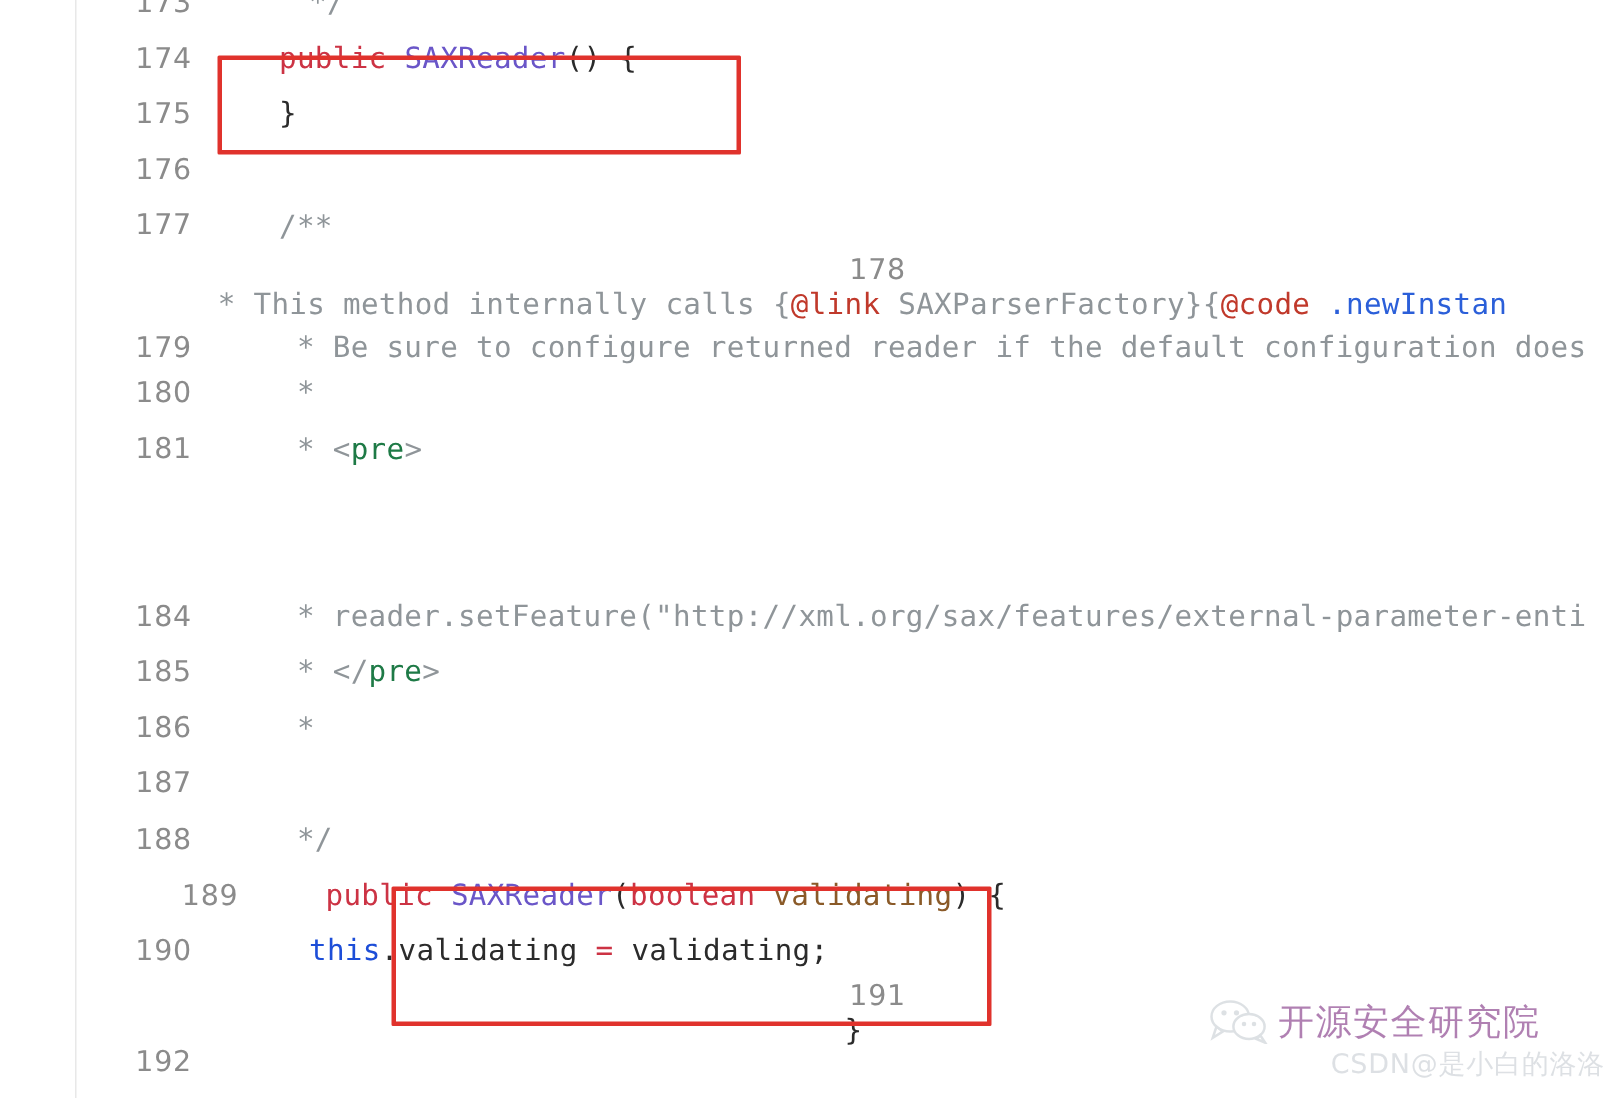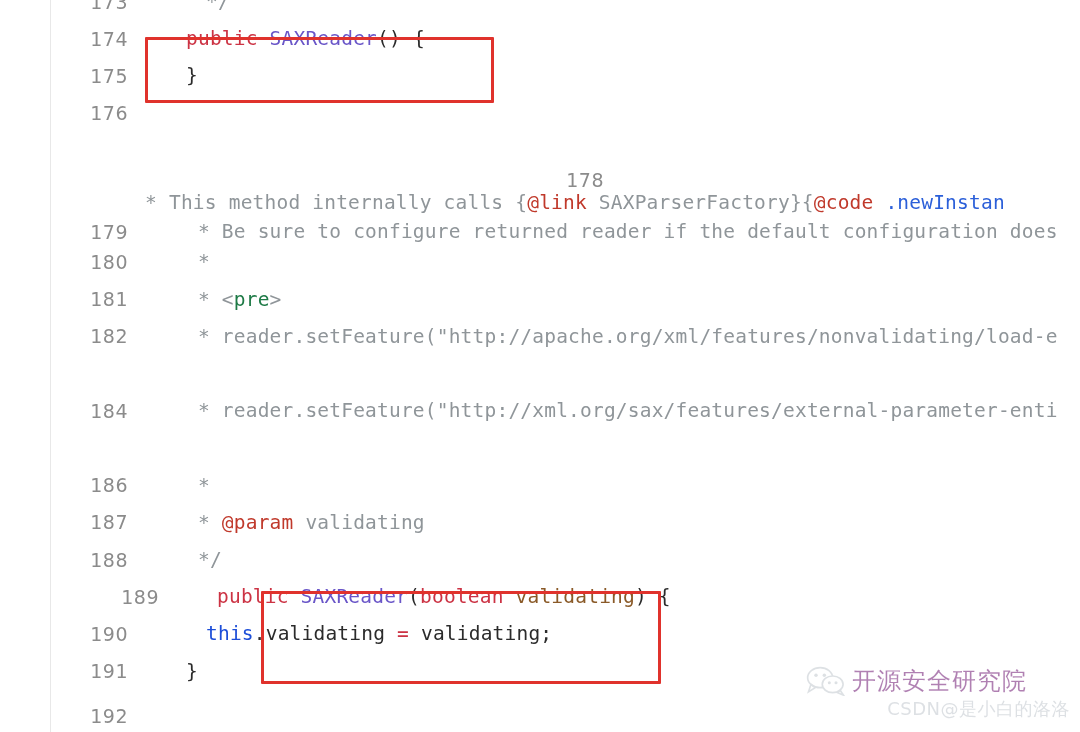--- a/index.html
+++ b/index.html
@@ -147,33 +147,34 @@
 
 <div id="viewer">
 
   <div id="gutter-divider"></div>
 
   <div id="code-area">
       <div class="code-line" style="top: -17px;"><div class="line-number">173</div><div class="line-content" style="padding-left: 78px;"><span class="tok-comment">*/</span></div></div>
       <div class="code-line" style="top: 20.2px;"><div class="line-number">174</div><div class="line-content"><span class="tok-keyword">public </span><span class="tok-type">SAXReader</span><span class="tok-plain">() {</span></div></div>
       <div class="code-line" style="top: 57.4px;"><div class="line-number">175</div><div class="line-content"><span class="tok-plain">}</span></div></div>
       <div class="code-line" style="top: 94.6px;"><div class="line-number">176</div><div class="line-content"><span class="tok-plain"></span></div></div>
+      <div class="code-line" style="top: 131.8px;"><div class="line-number">177</div><div class="line-content"><span class="tok-comment">/**</span></div></div>
       <div class="code-line" style="top: 169px; flex-direction: column;"><div class="line-number">178</div><div class="line-content"><span class="tok-comment"> * This method internally calls {</span><span class="tok-javadoc">@link</span><span class="tok-comment"> SAXParserFactory}{</span><span class="tok-javadoc">@code</span><span class="tok-link"> .newInstan</span></div></div>
       <div class="code-line" style="top: 206.2px; align-items: flex-end;"><div class="line-number">179</div><div class="line-content"><span class="tok-comment"> * Be sure to configure returned reader if the default configuration does</span></div></div>
       <div class="code-line" style="top: 243.4px;"><div class="line-number">180</div><div class="line-content"><span class="tok-comment"> *</span></div></div>
       <div class="code-line" style="top: 280.6px;"><div class="line-number">181</div><div class="line-content"><span class="tok-comment"> * &lt;</span><span class="tok-tag">pre</span><span class="tok-comment">&gt;</span></div></div>
-      <div class="code-line" style="top: 317.8px;"><div class="line-number">182</div><div class="line-content"><span class="tok-comment"> * reader.setFeature("http://apache.org/xml/features/nonvalidating/load-e</span></div></div>
       <div class="code-line" style="top: 392.2px;"><div class="line-number">184</div><div class="line-content"><span class="tok-comment"> * reader.setFeature("http://xml.org/sax/features/external-parameter-enti</span></div></div>
+      <div class="code-line" style="top: 429.4px;"><div class="line-number">185</div><div class="line-content"><span class="tok-comment"> * &lt;/</span><span class="tok-tag">pre</span><span class="tok-comment">&gt;</span></div></div>
       <div class="code-line" style="top: 466.6px;"><div class="line-number">186</div><div class="line-content"><span class="tok-comment"> *</span></div></div>
-      <div class="code-line" style="top: 503.8px;"><div class="line-number">187</div><div class="line-content"><span class="tok-comment"> * </span><span class="tok-javadoc">@param</span><span class="tok-comment"> validating</span></div></div>
+      <div class="code-line" style="top: 503.8px;"><div class="line-number">187</div></div>
       <div class="code-line" style="top: 541px;"><div class="line-number">188</div><div class="line-content"><span class="tok-comment"> */</span></div></div>
       <div class="code-line" style="top: 578.2px; margin-left: 31px;"><div class="line-number">189</div><div class="line-content"><span class="tok-keyword">public </span><span class="tok-type">SAXReader</span><span class="tok-plain">(</span><span class="tok-keyword">boolean </span><span class="tok-param">validating</span><span class="tok-plain">) {</span></div></div>
       <div class="code-line" style="top: 615.4px;"><div class="line-number">190</div><div class="line-content" style="padding-left: 78px;"><span class="tok-this">this</span><span class="tok-plain">.validating </span><span class="tok-op">=</span><span class="tok-plain"> validating;</span></div></div>
-      <div class="code-line" style="top: 652.6px;"><div class="line-number">191</div><div class="line-content"><span class="tok-plain">}</span></div></div>
-      <div class="code-line" style="top: 689.8px; align-items: flex-end;"><div class="line-number">192</div><div class="line-content"><span class="tok-plain"></span></div></div>
+      <div class="code-line" style="top: 652.6px; flex-direction: column;"><div class="line-number">191</div><div class="line-content"><span class="tok-plain">}</span></div></div>
+      <div class="code-line" style="top: 689.8px;"><div class="line-number">192</div><div class="line-content"><span class="tok-plain"></span></div></div>
     </div>
 
   <div class="anno-box" id="anno-box-1"></div>
 
   <div class="anno-box" id="anno-box-2"></div>
 
   <div id="watermark">
     <div id="wm-row-top">
       <svg id="wm-chat-icon" viewBox="0 0 48 36" xmlns="http://www.w3.org/2000/svg">
         <ellipse cx="17" cy="14" rx="15" ry="12" fill="none" stroke="#c3c9cf" stroke-width="2"></ellipse>

